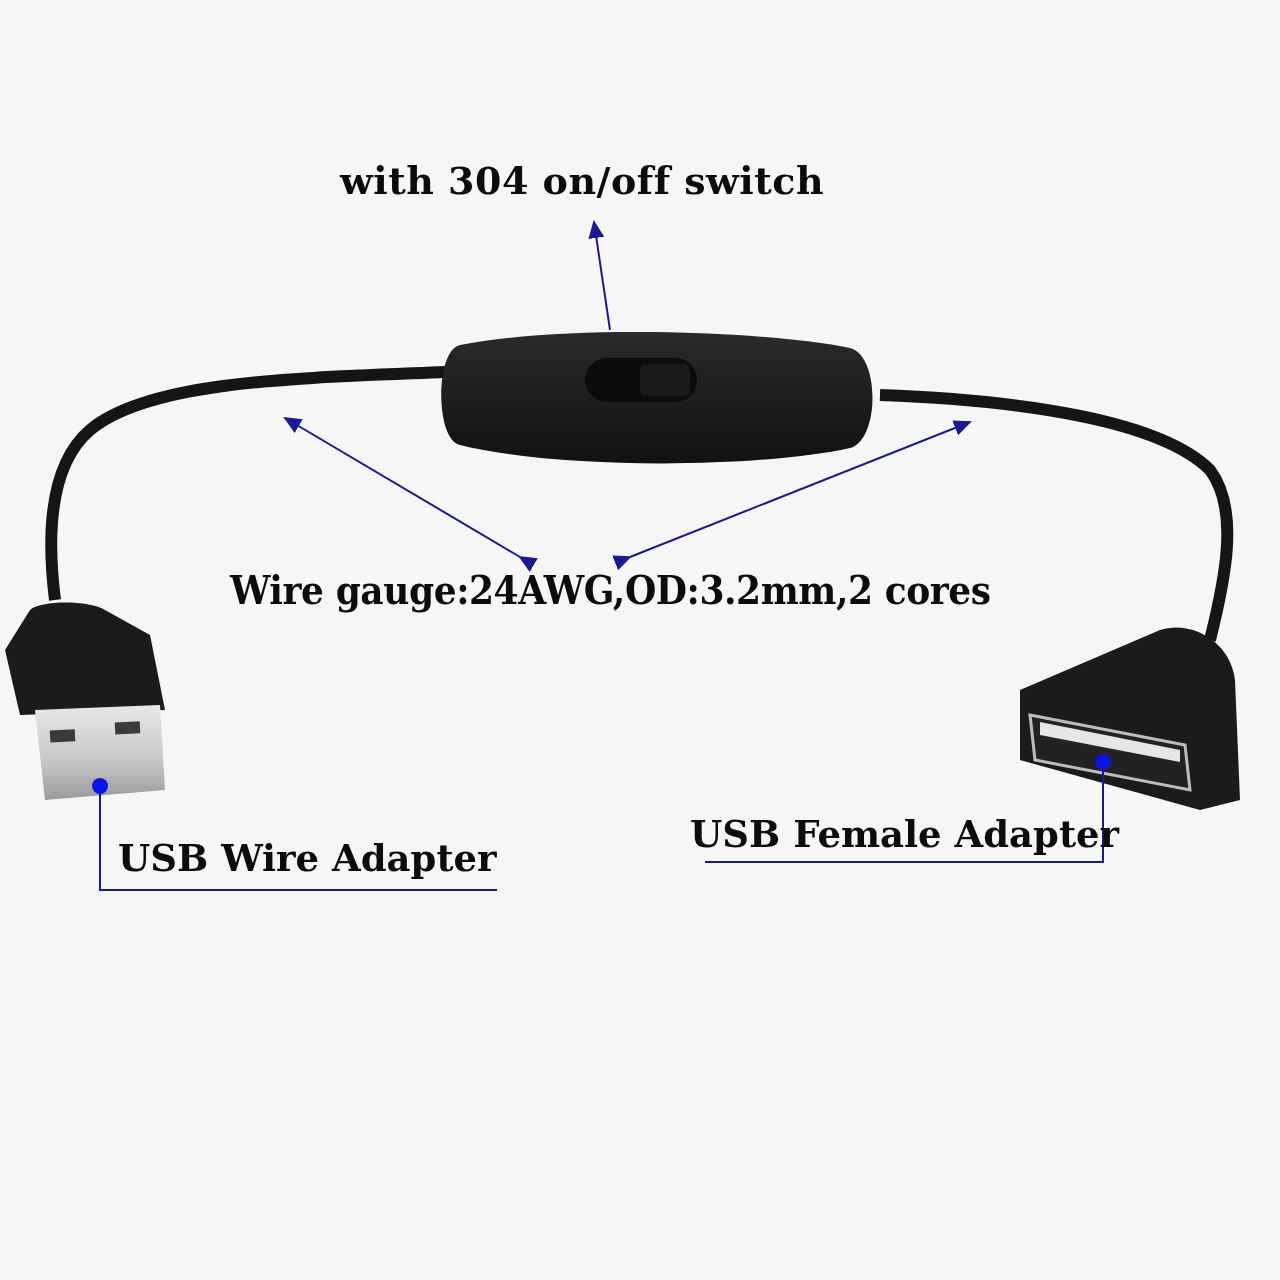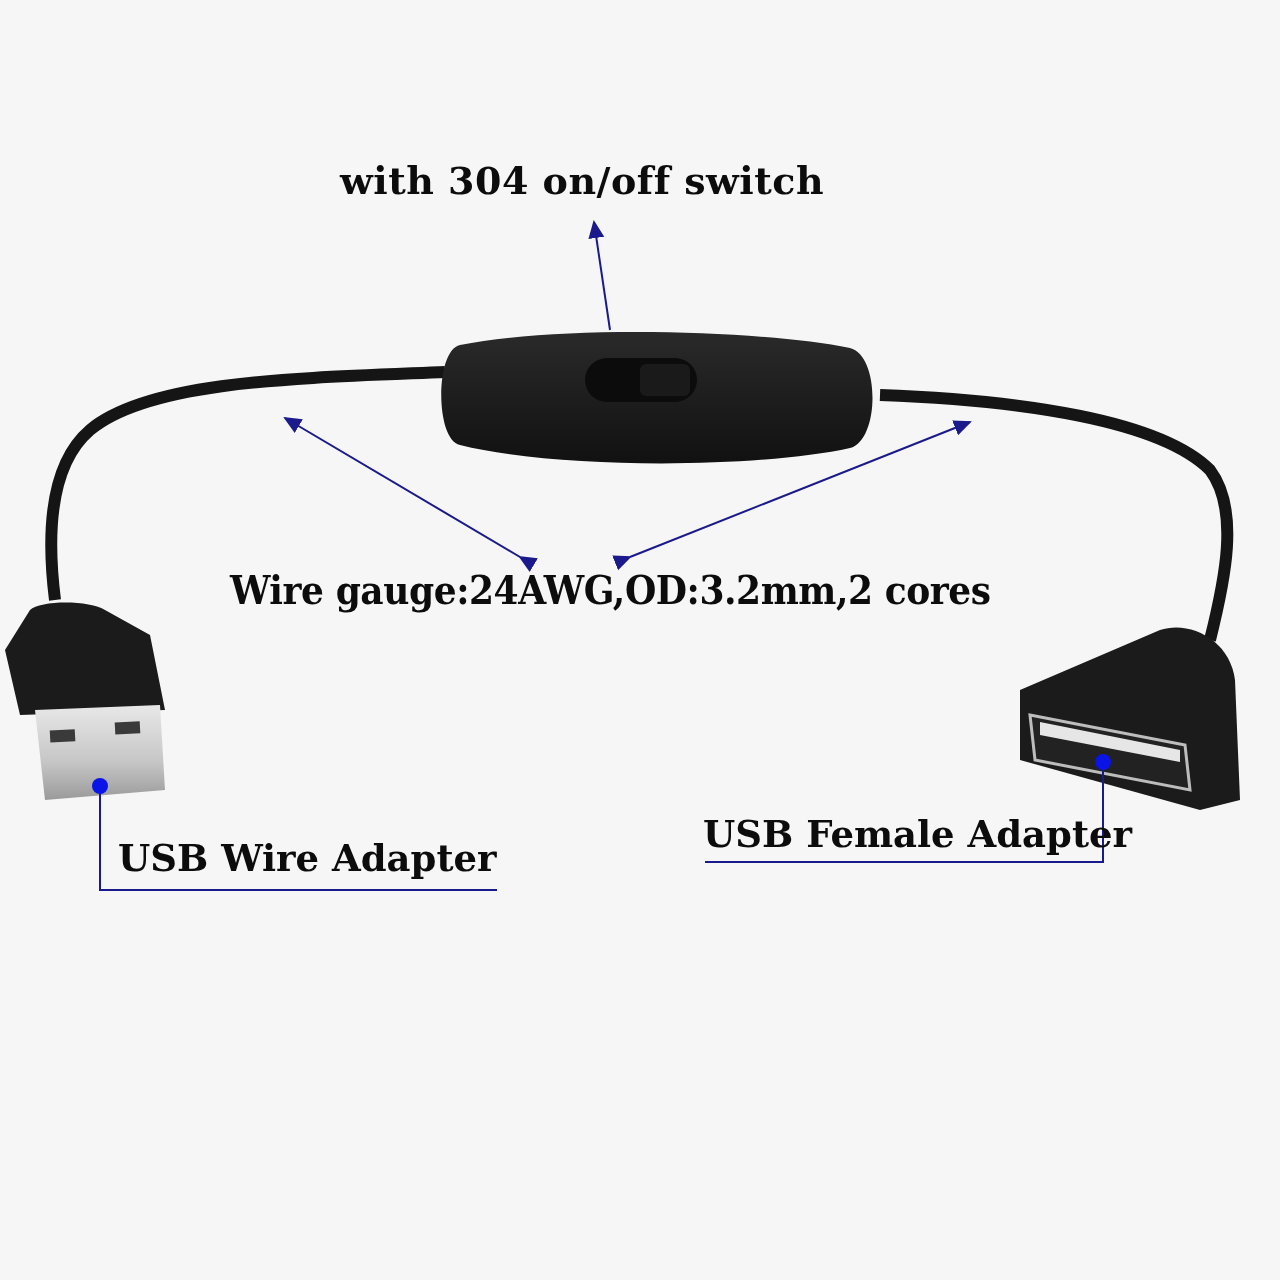--- a/index.html
+++ b/index.html
@@ -2,21 +2,21 @@
 <html><head>
 <meta charset="utf-8">
 <style>
   html, body { margin: 0; padding: 0; }
   body { width: 1280px; height: 1280px; background: #f6f6f6; position: relative; overflow: hidden; font-family: "DejaVu Serif", serif; }
   .stage { position: absolute; left: 0; top: 0; width: 1280px; height: 905px; }
   .label { position: absolute; font-family: "DejaVu Serif", serif; font-weight: bold; color: #0c0c0c; white-space: nowrap; }
   #lbl-switch { left: 340px; top: 158px; font-size: 38px; letter-spacing: 0.5px; }
   #lbl-wire { left: 230px; top: 566px; font-size: 40px; transform: scaleX(0.9); transform-origin: left center; letter-spacing: -0.5px; }
   #lbl-male { left: 118px; top: 836px; font-size: 37px; }
-  #lbl-female { left: 690px; top: 812px; font-size: 37px; margin-left: 13px; }
+  #lbl-female { left: 690px; top: 812px; font-size: 37px; }
 </style>
 </head>
 <body>
 
 <div class="stage">
   <svg width="1280" height="1280" viewBox="0 0 1280 1280">
     <defs>
       <linearGradient id="metal" x1="0" y1="0" x2="0" y2="1">
         <stop offset="0" stop-color="#e8e8e8"></stop>
         <stop offset="0.6" stop-color="#c6c6c6"></stop>

